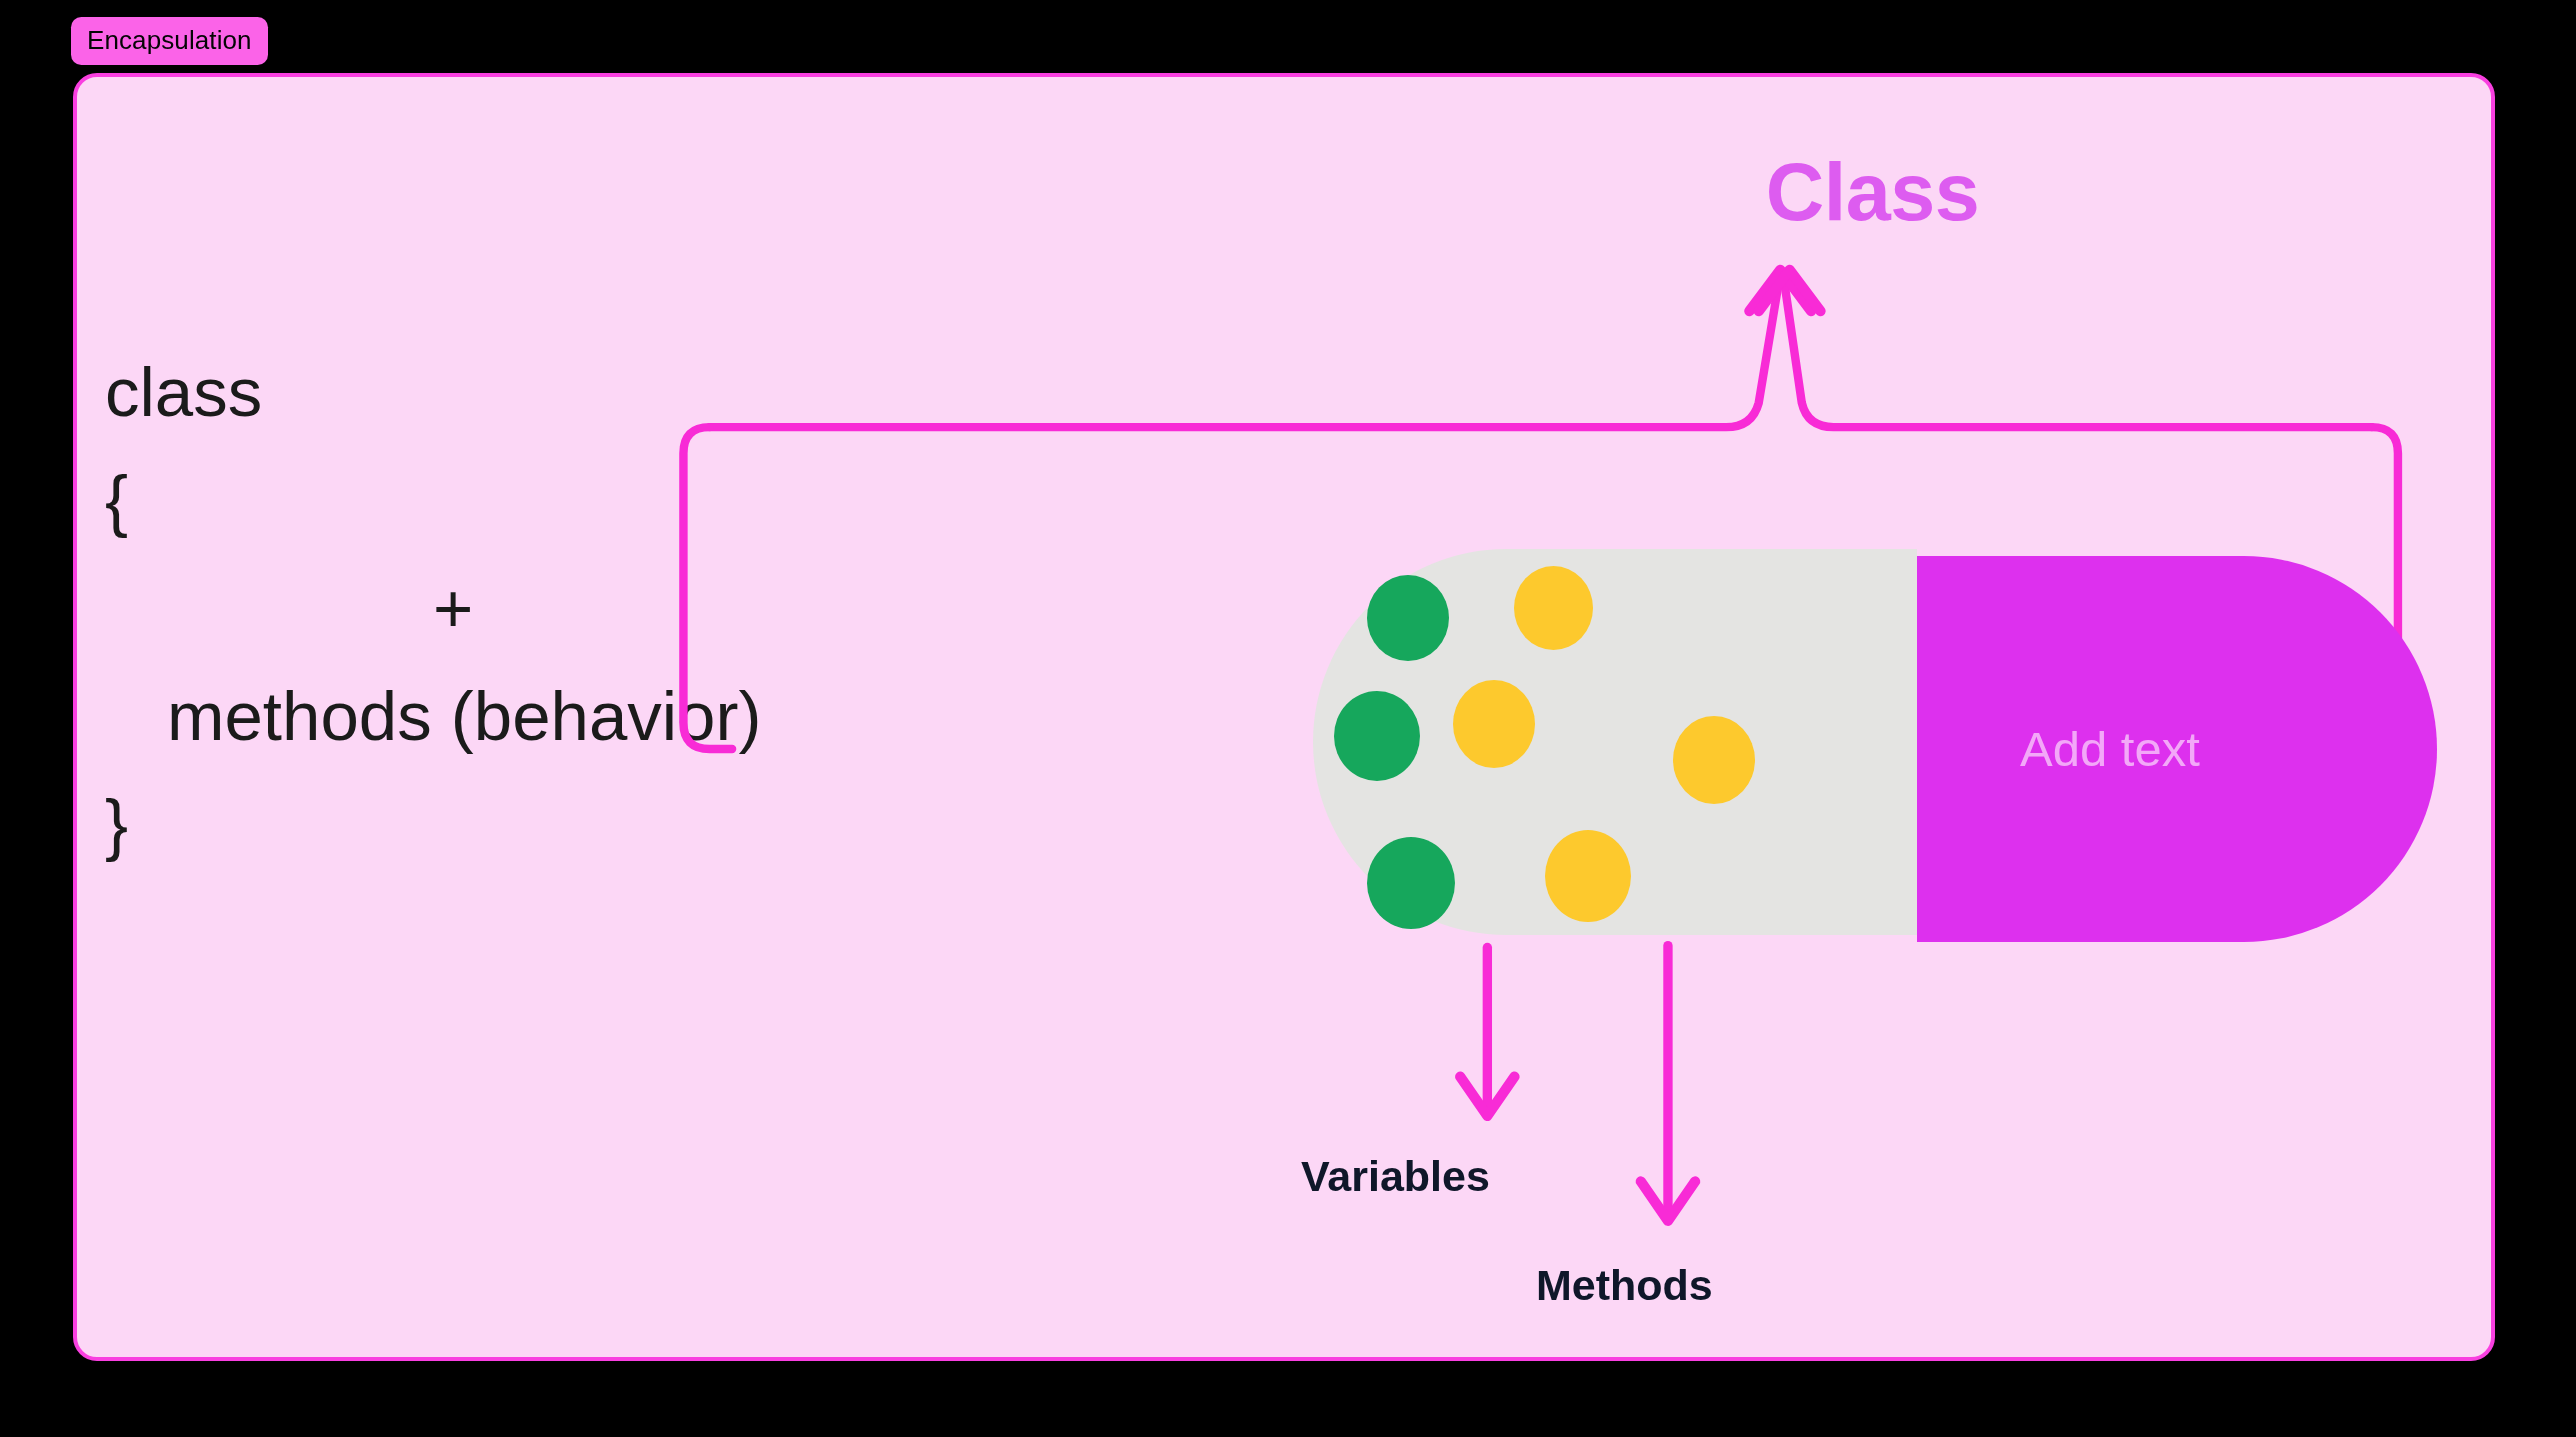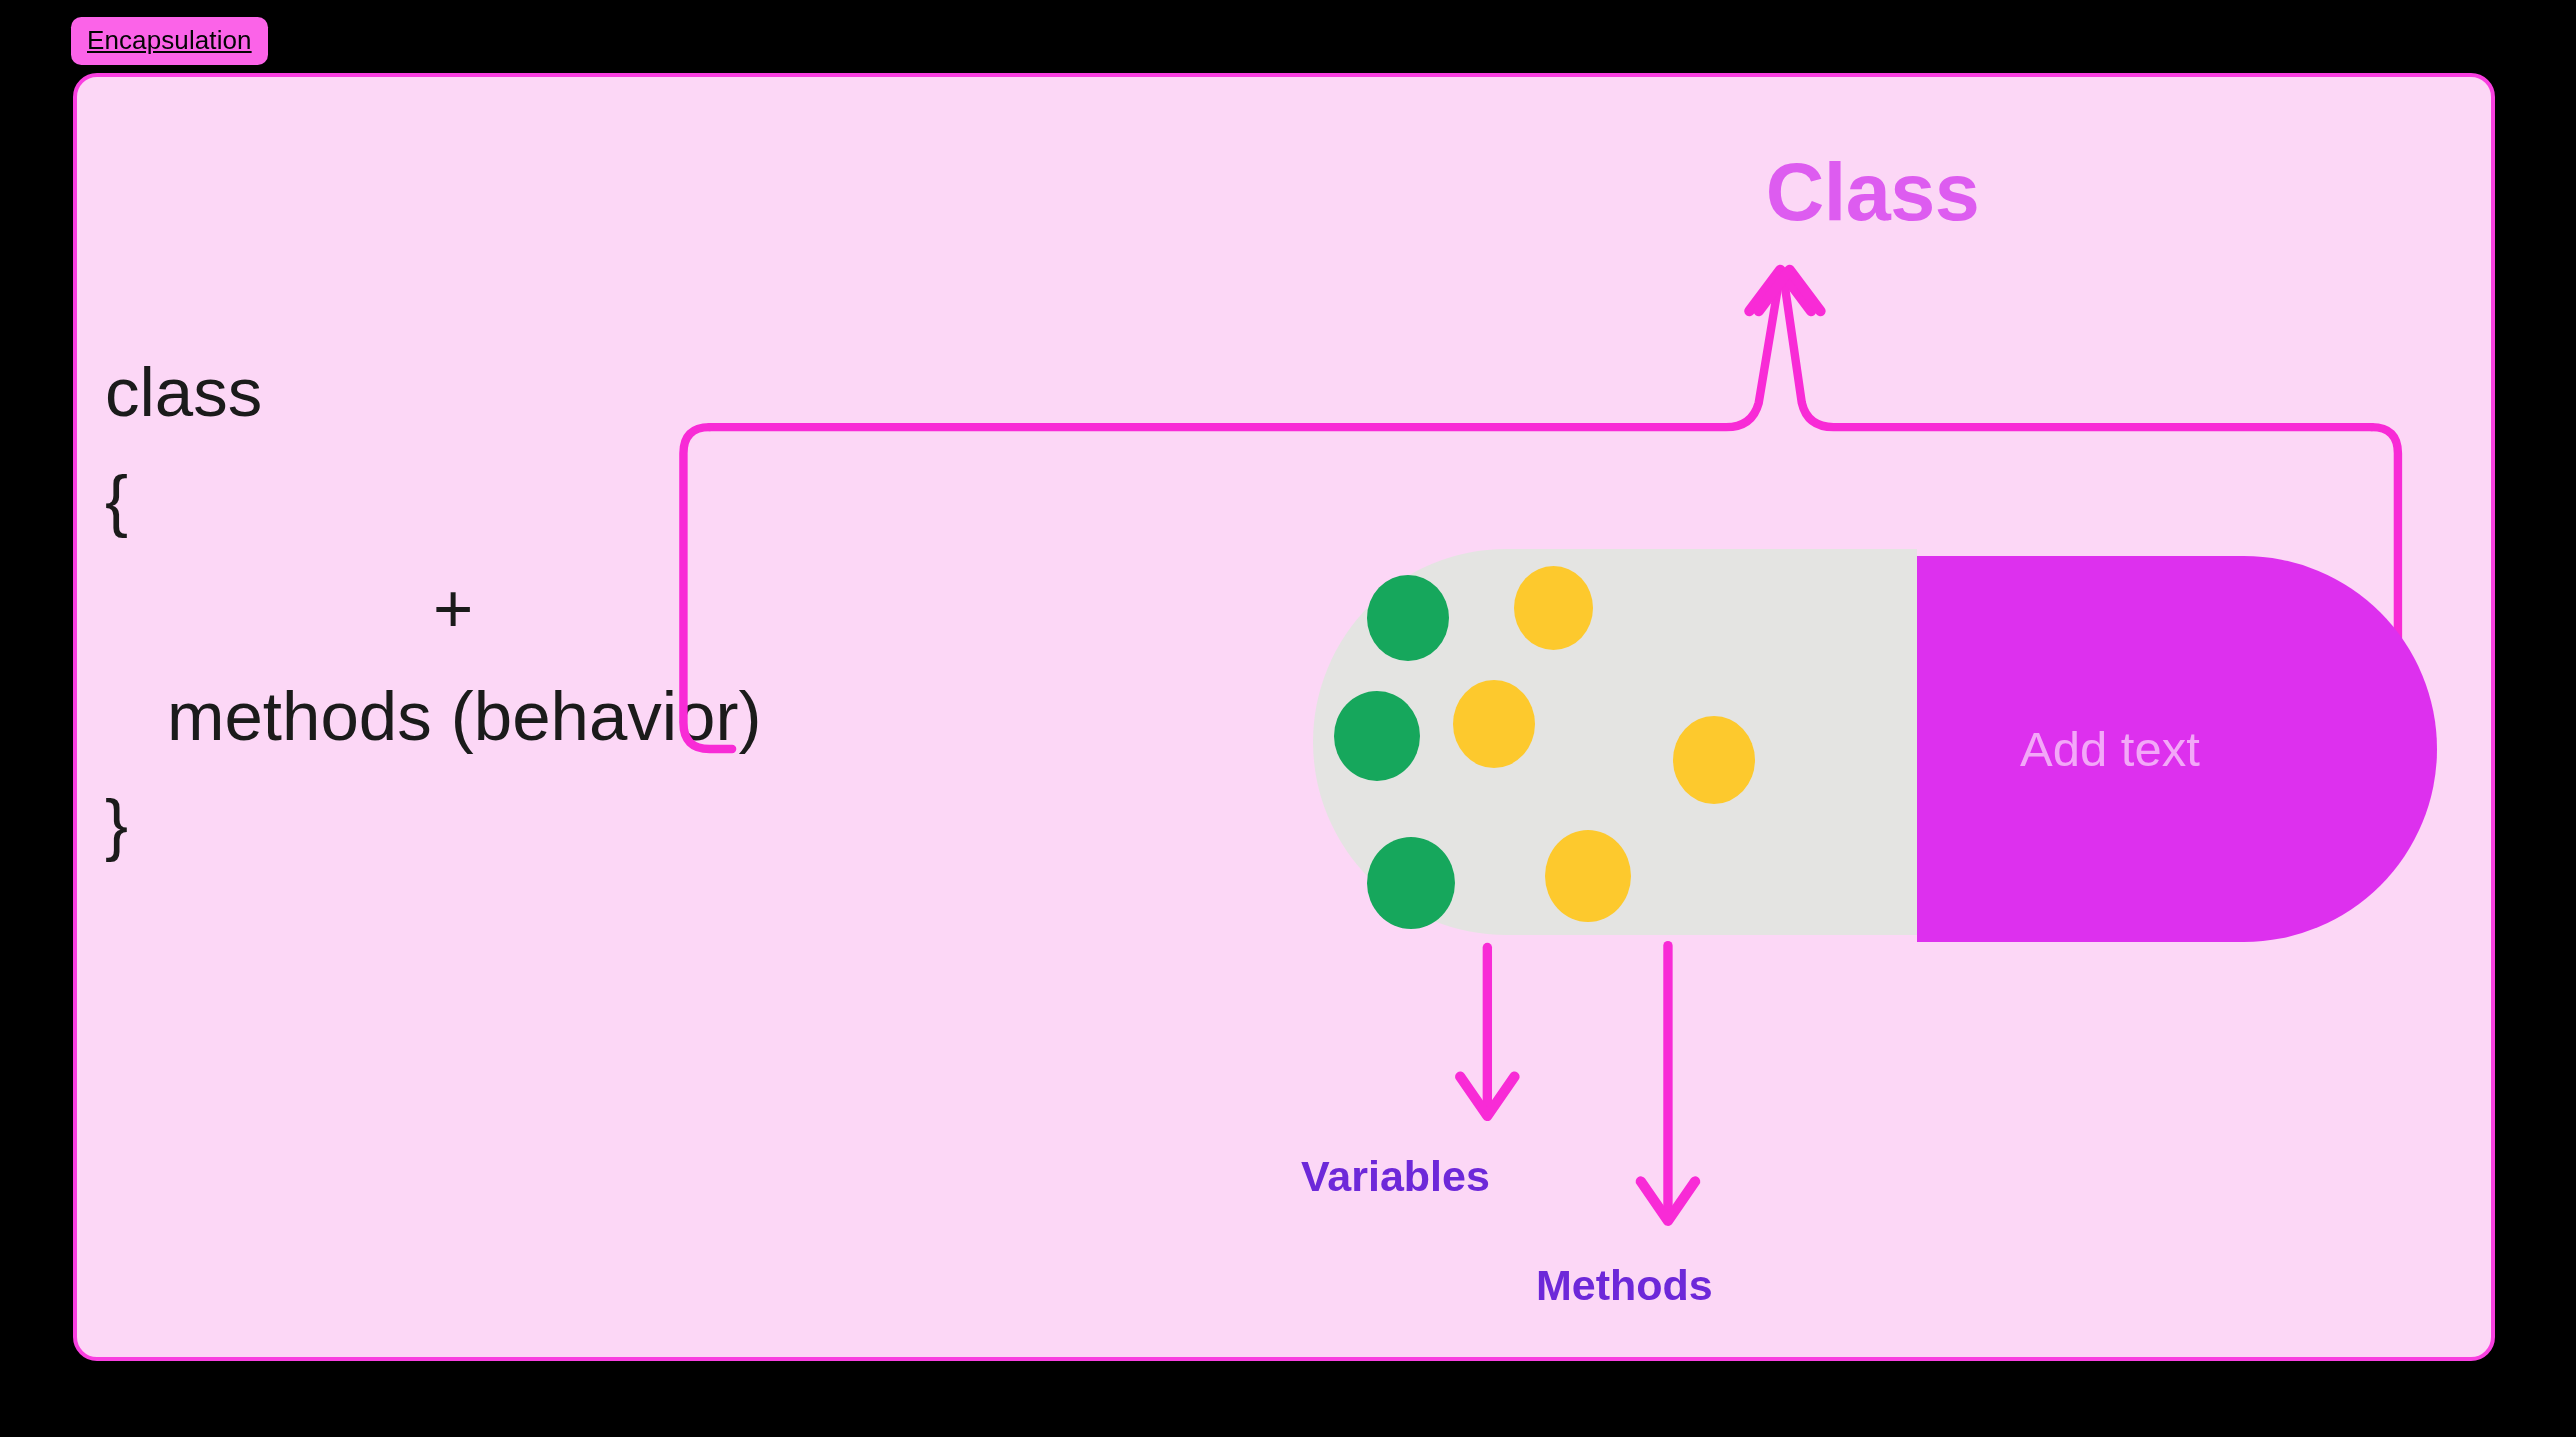--- a/index.html
+++ b/index.html
@@ -22,21 +22,20 @@
     top: 17px;
     background: #FB63E8;
     color: #050505;
     font-size: 26px;
     font-weight: 400;
     line-height: 1;
     padding: 10.3px 16px 12px 16px;
     border-radius: 10.3px;
     white-space: nowrap;
     letter-spacing: 0.1px;
-    text-decoration: underline;
   }
 
   
   #card {
     position: absolute;
     left: 73px;
     top: 73px;
     width: 2422px;
     height: 1288px;
     background: #FCD7F6;
@@ -134,21 +133,21 @@
   }
 
   .dot {
     position: absolute;
     border-radius: 50%;
   }
 
   
   .leaf-label {
     position: absolute;
-    color: #6d28d9;
+    color: #0f172a;
     font-size: 43px;
     font-weight: bold;
     line-height: 1;
     white-space: nowrap;
   }
   #label-variables { left: 1224px; top: 1078px; }
   #label-methods   { left: 1415px; top: 1187px; margin-left: 44px; }
 </style>
 </head>
 <body>

